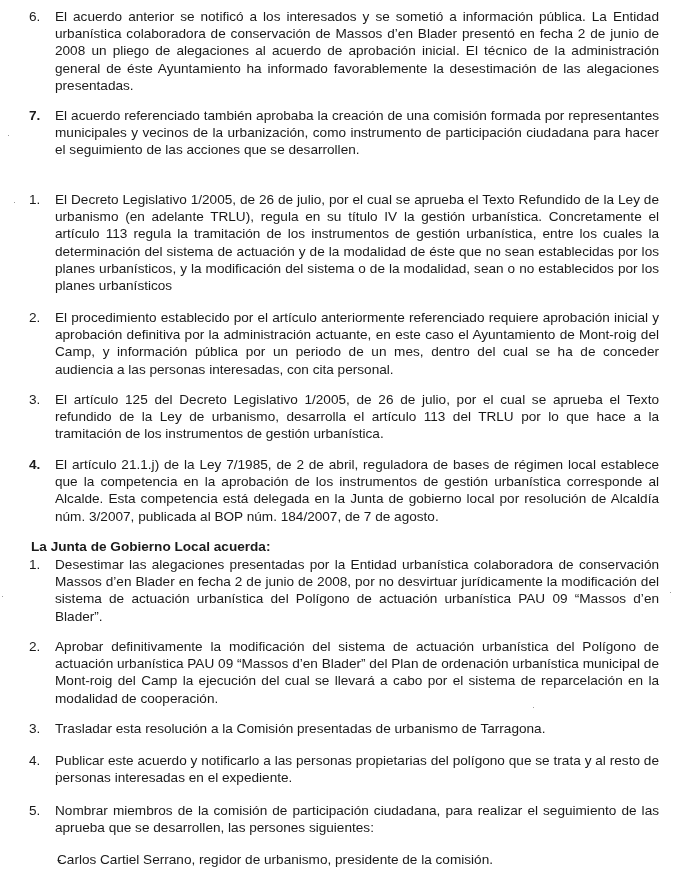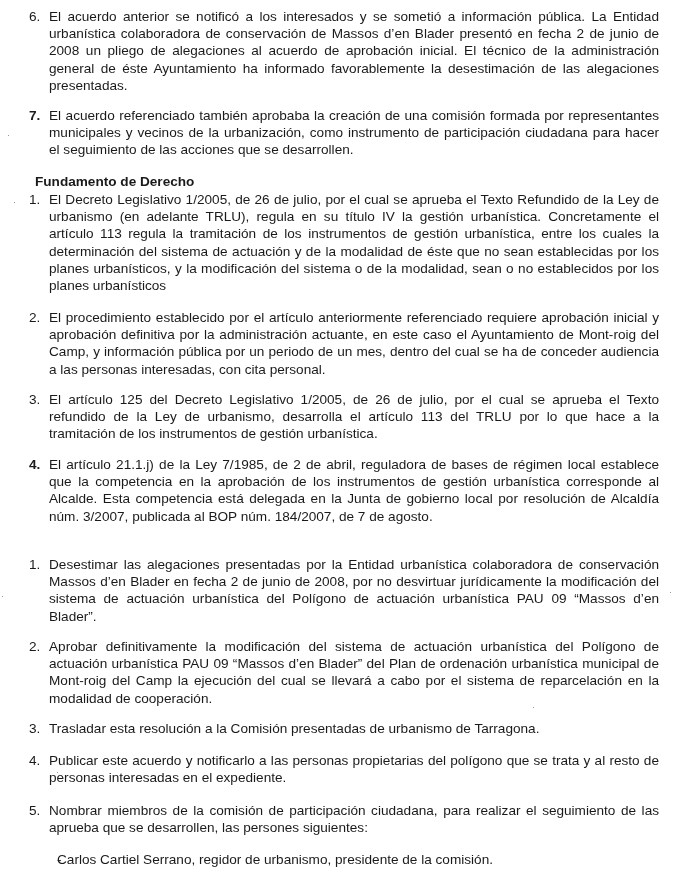--- a/index.html
+++ b/index.html
@@ -5,60 +5,60 @@
   html, body { margin: 0; padding: 0; background: #ffffff; }
   body {
     width: 677px; height: 883px; overflow: hidden; position: relative;
     font-family: "Liberation Sans", sans-serif; color: #1a1a1a;
     font-size: 13.6px; line-height: 17.2px;
   }
   .page { position: absolute; left: 0; top: 0; width: 677px; height: 883px; }
   .item { position: absolute; left: 29px; width: 630px; }
   .num { position: absolute; left: 0; top: 0; width: 22px; }
   .num.bold { font-weight: bold; }
-  .txt { margin-left: 20px; text-align: justify; }
+  .txt { margin-left: 26px; text-align: justify; }
   .heading { position: absolute; font-weight: bold; font-size: 13.6px; }
   .dash-item { position: absolute; left: 57px; width: 600px; }
   .dash { position: absolute; left: 0; top: 0; }
   .dash-txt { }
   .speck { position: absolute; width: 1px; height: 1px; background: #9a9a9a; }
 </style>
 </head>
 <body>
 
 <div class="page">
 
   <div class="item" style="top:8px;">
     <span class="num">6.</span>
     <div class="txt">El acuerdo anterior se notificó a los interesados y se sometió a información pública. La Entidad urbanística colaboradora de conservación de Massos d’en Blader presentó en fecha 2 de junio de 2008 un pliego de alegaciones al acuerdo de aprobación inicial. El técnico de la administración general de éste Ayuntamiento ha informado favorablemente la desestimación de las alegaciones presentadas.</div>
   </div>
   <div class="item" style="top:107px;">
     <span class="num bold">7.</span>
     <div class="txt">El acuerdo referenciado también aprobaba la creación de una comisión formada por representantes municipales y vecinos de la urbanización, como instrumento de participación ciudadana para hacer el seguimiento de las acciones que se desarrollen.</div>
   </div>
 
-  <div class="heading" style="left:35px; top:173px;">Fundamento de Derecho</div>
 
   <div class="item" style="top:191px;">
     <span class="num">1.</span>
     <div class="txt">El Decreto Legislativo 1/2005, de 26 de julio, por el cual se aprueba el Texto Refundido de la Ley de urbanismo (en adelante TRLU), regula en su título IV la gestión urbanística. Concretamente el artículo 113 regula la tramitación de los instrumentos de gestión urbanística, entre los cuales la determinación del sistema de actuación y de la modalidad de éste que no sean establecidas por los planes urbanísticos, y la modificación del sistema o de la modalidad, sean o no establecidos por los planes urbanísticos</div>
   </div>
   <div class="item" style="top:309px;">
     <span class="num">2.</span>
     <div class="txt">El procedimiento establecido por el artículo anteriormente referenciado requiere aprobación inicial y aprobación definitiva por la administración actuante, en este caso el Ayuntamiento de Mont-roig del Camp, y información pública por un periodo de un mes, dentro del cual se ha de conceder audiencia a las personas interesadas, con cita personal.</div>
   </div>
   <div class="item" style="top:391px;">
     <span class="num">3.</span>
     <div class="txt">El artículo 125 del Decreto Legislativo 1/2005, de 26 de julio, por el cual se aprueba el Texto refundido de la Ley de urbanismo, desarrolla el artículo 113 del TRLU por lo que hace a la tramitación de los instrumentos de gestión urbanística.</div>
   </div>
   <div class="item" style="top:456px;">
     <span class="num bold">4.</span>
     <div class="txt">El artículo 21.1.j) de la Ley 7/1985, de 2 de abril, reguladora de bases de régimen local establece que la competencia en la aprobación de los instrumentos de gestión urbanística corresponde al Alcalde. Esta competencia está delegada en la Junta de gobierno local por resolución de Alcaldía núm. 3/2007, publicada al BOP núm. 184/2007, de 7 de agosto.</div>
   </div>
 
+  <div class="heading" style="left:31px; top:538px;">La Junta de Gobierno Local acuerda:</div>
 
   <div class="item" style="top:556px;">
     <span class="num">1.</span>
     <div class="txt">Desestimar las alegaciones presentadas por la Entidad urbanística colaboradora de conservación Massos d’en Blader en fecha 2 de junio de 2008, por no desvirtuar jurídicamente la modificación del sistema de actuación urbanística del Polígono de actuación urbanística PAU 09 “Massos d’en Blader”.</div>
   </div>
   <div class="item" style="top:638px;">
     <span class="num">2.</span>
     <div class="txt">Aprobar definitivamente la modificación del sistema de actuación urbanística del Polígono de actuación urbanística PAU 09 “Massos d’en Blader” del Plan de ordenación urbanística municipal de Mont-roig del Camp la ejecución del cual se llevará a cabo por el sistema de reparcelación en la modalidad de cooperación.</div>
   </div>
   <div class="item" style="top:720px;">

